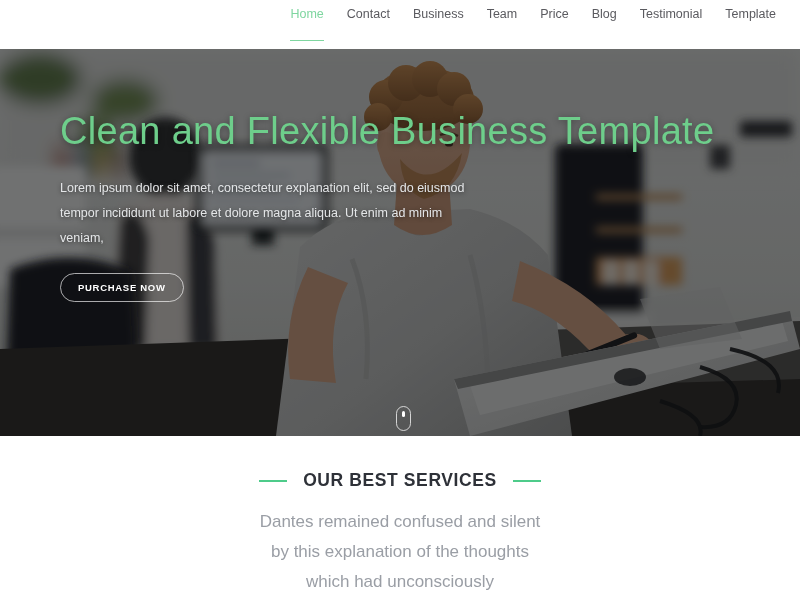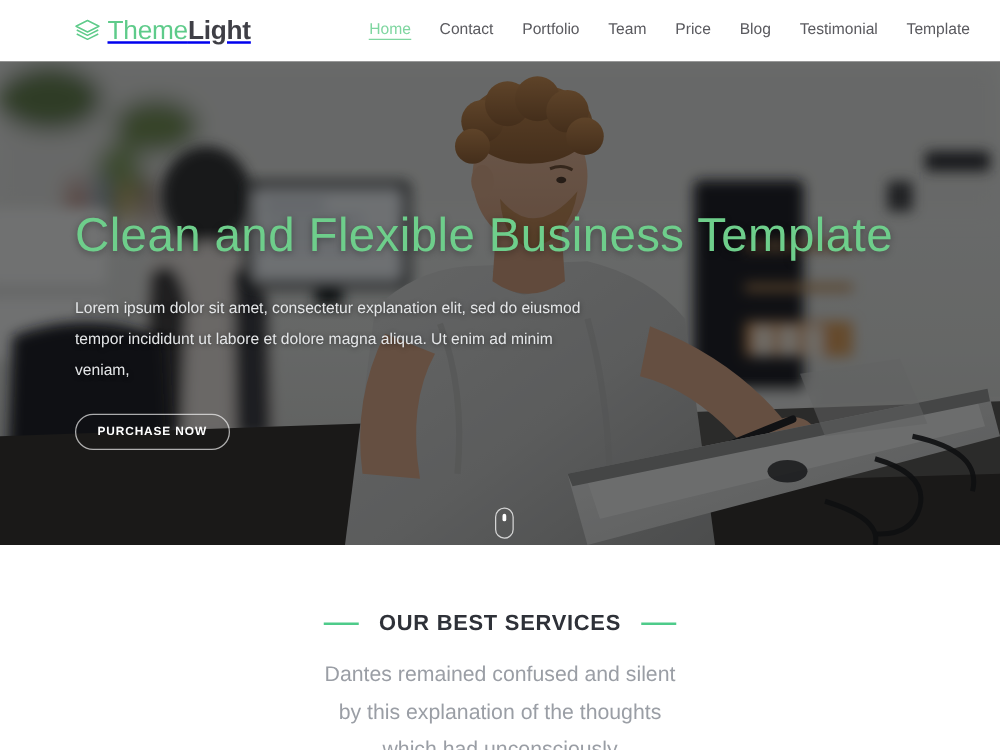--- a/index.html
+++ b/index.html
@@ -34,21 +34,21 @@
   .brand-light{ color:#3f3f46; font-weight:700; }
 
   .main-nav{
     margin-left:auto; margin-right:24px;
     display:flex; align-items:center; gap:23px;
     height:100%;
   }
   .nav-link{
     font-size:12.5px; color:#5a5a5f;
     text-decoration:none; line-height:1;
-    position:relative; padding-bottom:3px;
+    position:relative; padding-bottom:21px;
     white-space:nowrap;
   }
   .nav-link.is-active{ color:#7fd6a0; }
   .nav-link.is-active::after{
     content:""; position:absolute;
     left:0; right:0; bottom:0; height:1.5px;
     background:#7fd6a0;
   }
 
   
@@ -59,21 +59,21 @@
     background:#1a1a1a;
   }
   .hero-photo{ position:absolute; inset:0; }
   .hero-photo svg{ display:block; width:800px; height:387px; }
   .hero-overlay{
     position:absolute; inset:0;
     background:rgba(10,12,14,0.56);
   }
   .hero-inner{
     position:relative; z-index:5;
-    padding-left:60px; padding-top:120px;
+    padding-left:60px; padding-top:62px;
   }
   .hero-title{
     font-size:38px; font-weight:300;
     color:#6ece8b; letter-spacing:0.3px;
     line-height:1.1; white-space:nowrap;
     text-shadow:0 1px 6px rgba(0,0,0,.35);
   }
   .hero-sub{
     margin-top:23px;
     font-size:12.5px; font-weight:400;
@@ -110,21 +110,21 @@
     width:3px; height:6px;
     background:#fff;
     border-radius:2px;
     margin:4px auto 0;
   }
 
   
   .services{
     width:800px; height:164px;
     background:#ffffff;
-    padding-top:52px;
+    padding-top:34px;
     text-align:center;
   }
   .section-head{
     display:flex; align-items:center; justify-content:center;
     gap:16px;
   }
   .dash{ display:block; width:28px; height:2px; background:#4ecb8a; }
   .section-title{
     font-size:17.5px; font-weight:700;
     color:#2e3138; letter-spacing:0.6px;
@@ -135,39 +135,25 @@
     width:300px;
     font-size:17px; color:#9a9ea5;
     line-height:1.75;
   }
 </style>
 </head>
 <body>
 
 <header class="site-header">
 
-  <a class="brand" href="#">
-    <span class="brand-mark">
-      <svg viewBox="0 0 24 24" width="24" height="24" aria-hidden="true">
-        <g fill="none" stroke="#5ecb8a" stroke-width="1.15" stroke-linejoin="round">
-          <path d="M12 3.4 L21.2 8.0 L12 12.6 L2.8 8.0 Z"></path>
-          <path d="M3.4 11.0 L12 15.3 L20.6 11.0"></path>
-          <path d="M3.4 14.2 L12 18.5 L20.6 14.2"></path>
-        </g>
-      </svg>
-    </span>
-    <span class="brand-text">
-      <span class="brand-theme">Theme</span><span class="brand-light">Light</span>
-    </span>
-  </a>
 
   <nav class="main-nav">
     <a class="nav-link is-active" href="#">Home</a>
     <a class="nav-link" href="#">Contact</a>
-    <a class="nav-link" href="#">Portfolio</a>
+    <a class="nav-link" href="#">Business</a>
     <a class="nav-link" href="#">Team</a>
     <a class="nav-link" href="#">Price</a>
     <a class="nav-link" href="#">Blog</a>
     <a class="nav-link" href="#">Testimonial</a>
     <a class="nav-link" href="#">Template</a>
   </nav>
 
 </header>
 
 <section class="hero">

